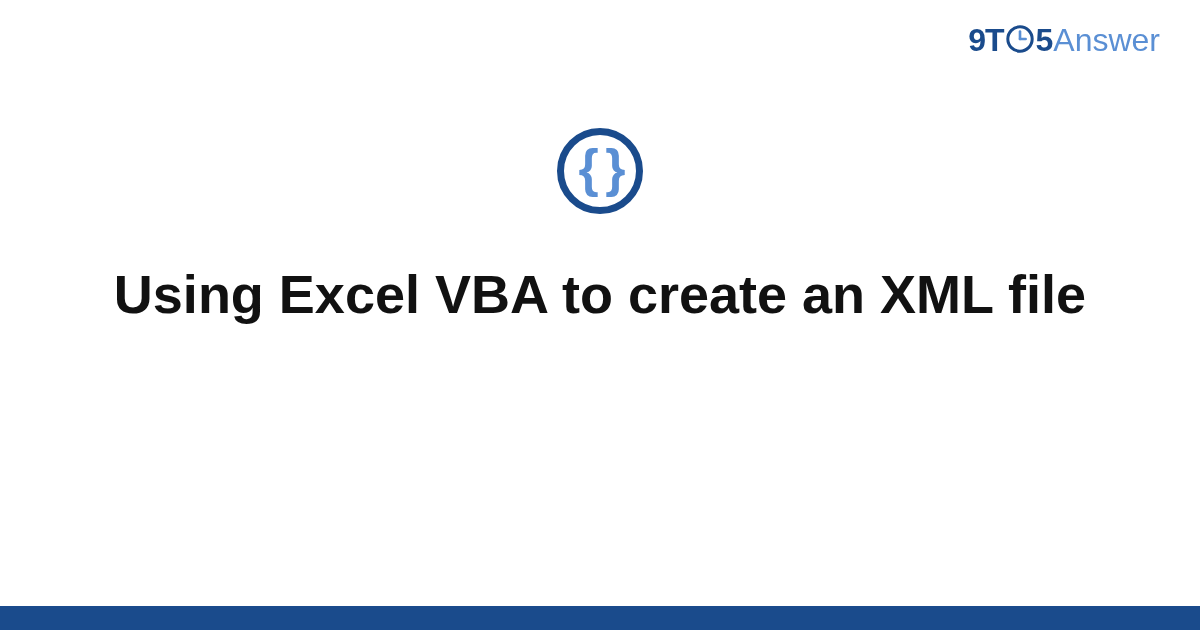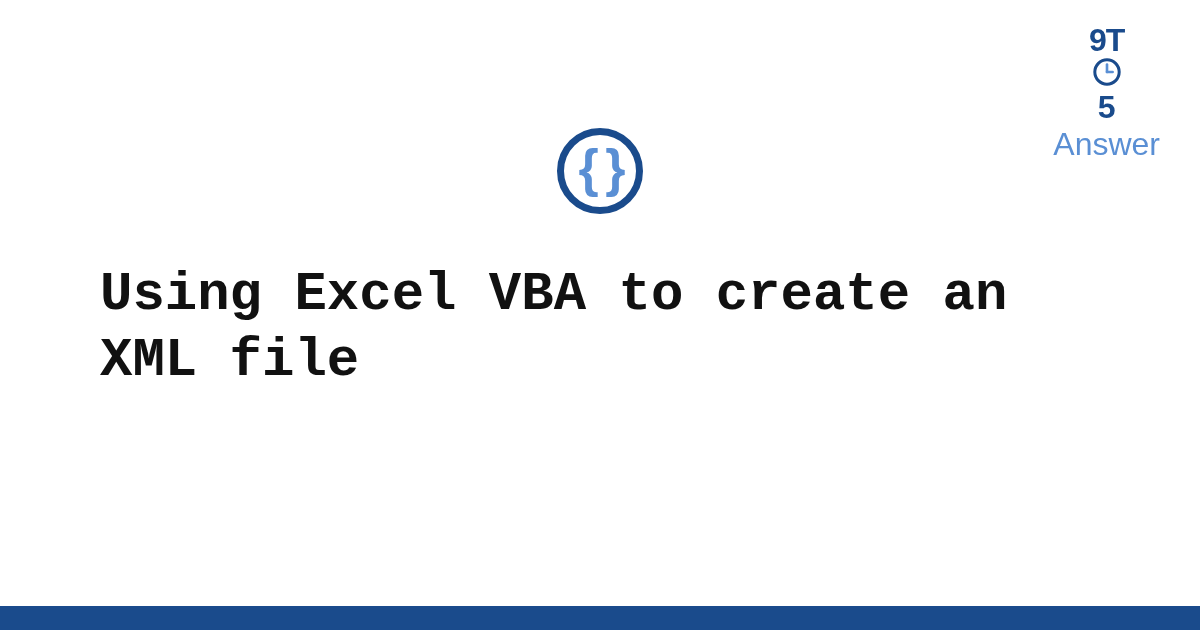--- a/index.html
+++ b/index.html
@@ -16,21 +16,20 @@
       overflow: hidden;
     }
     .header {
       position: absolute;
       top: 22px;
       right: 40px;
       display: flex;
       align-items: center;
       font-size: 32px;
       font-weight: 600;
-      flex-direction: column;
     }
     .header .nine-t {
       color: #1a4b8c;
       letter-spacing: -1px;
     }
     .header .clock-o {
       display: inline-flex;
       align-items: center;
       justify-content: center;
       width: 30px;
@@ -82,21 +81,20 @@
       top: -3px;
     }
     .title {
       font-size: 54px;
       font-weight: 700;
       color: #111111;
       text-align: left;
       line-height: 1.22;
       max-width: 1080px;
       padding: 0 40px;
-      font-family: Liberation Mono, monospace;
     }
     .bottom-bar {
       position: absolute;
       bottom: 0;
       left: 0;
       right: 0;
       height: 24px;
       background: #1a4b8c;
     }
   </style>

